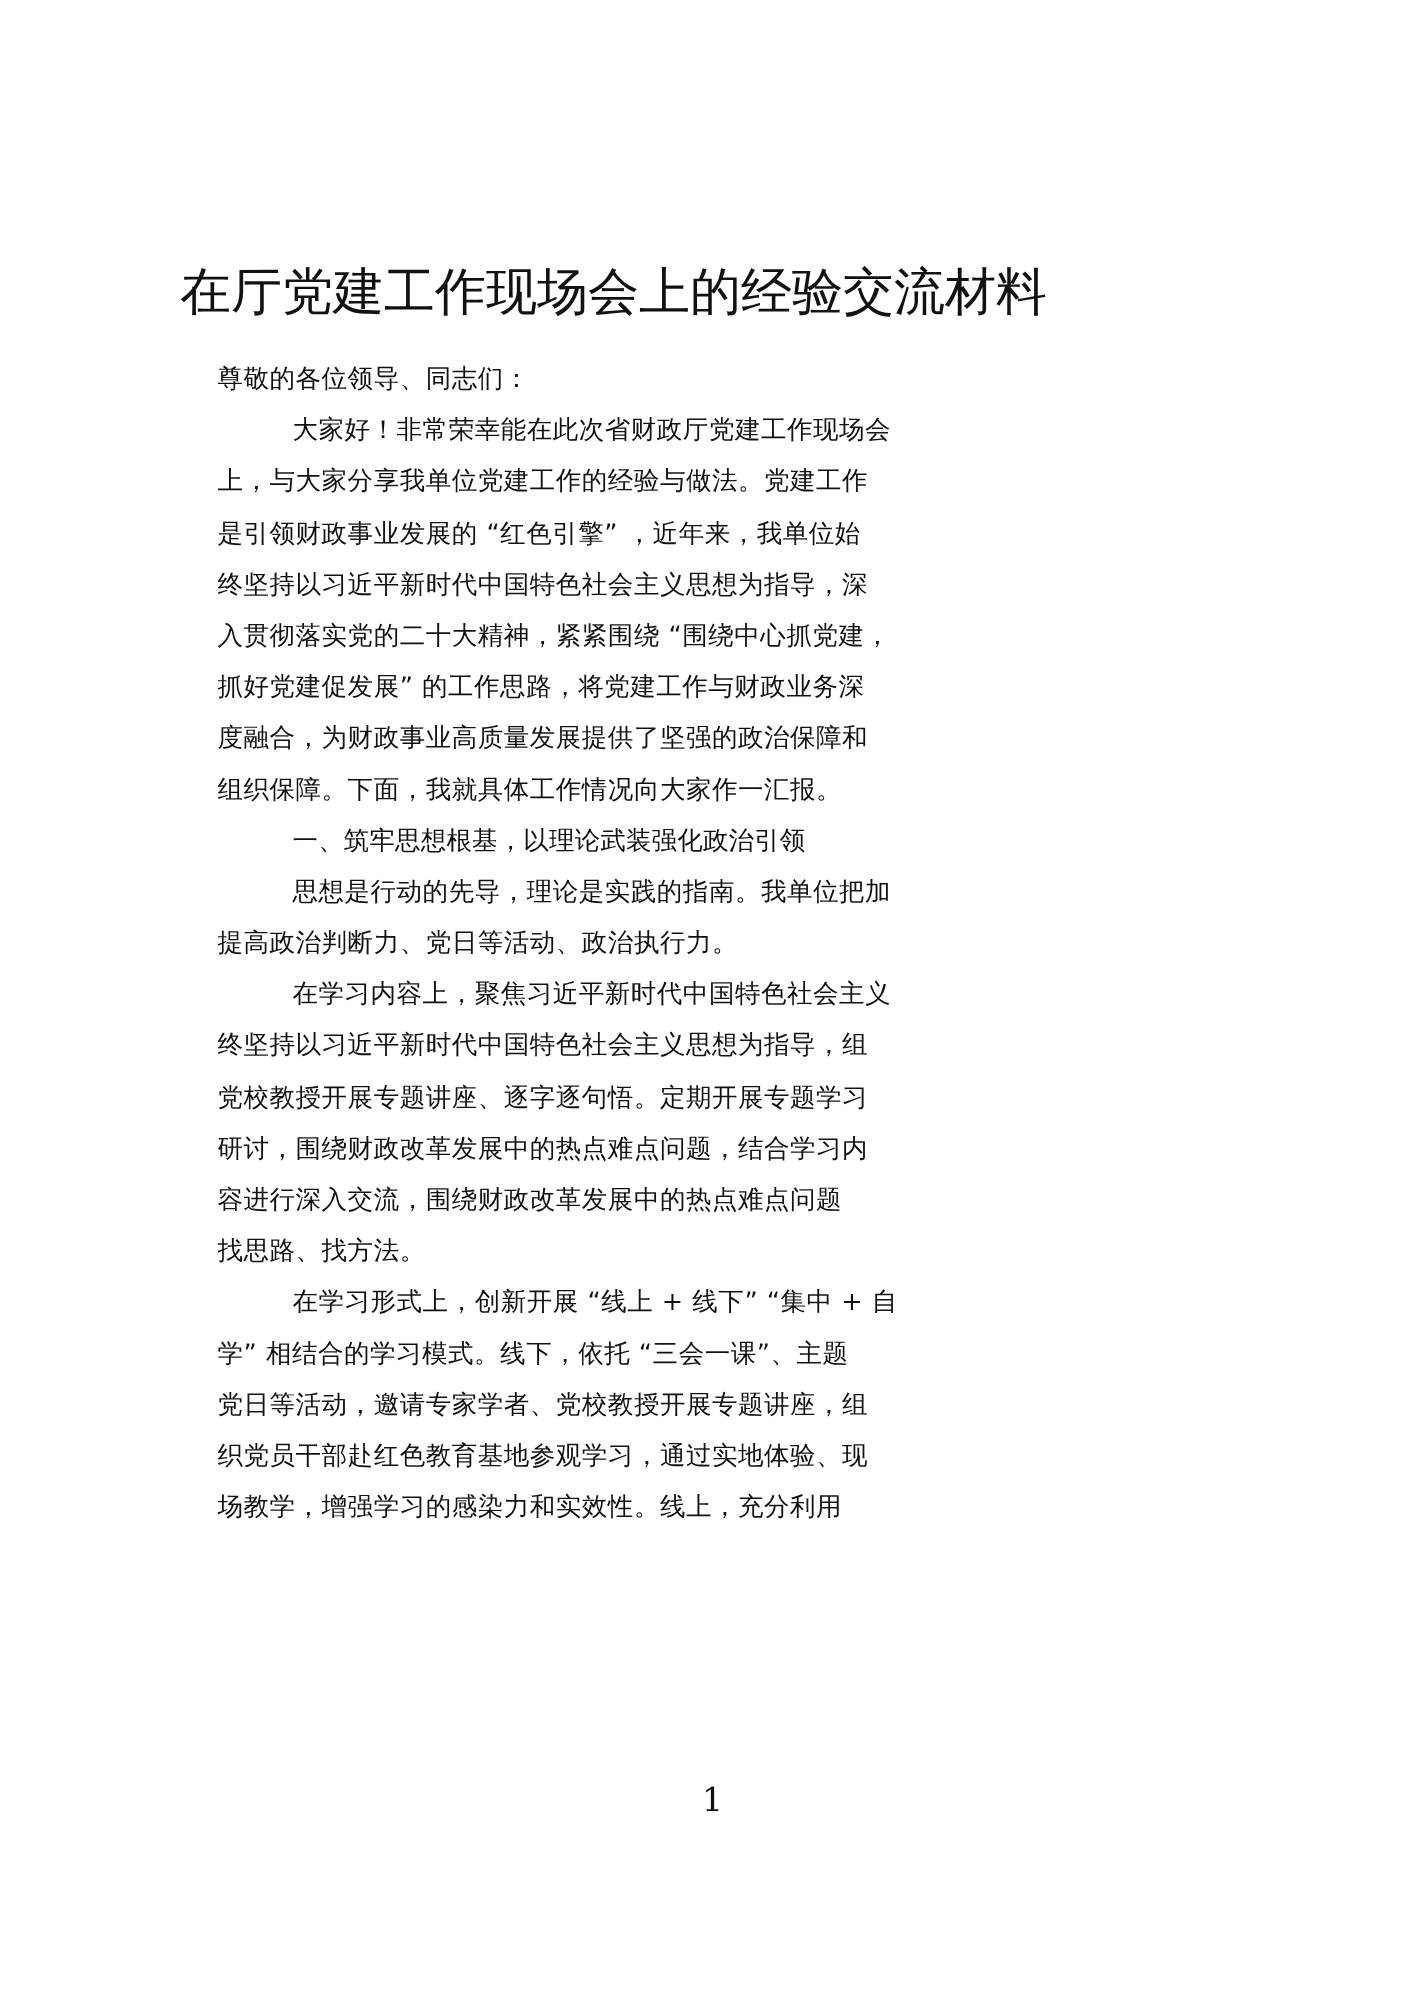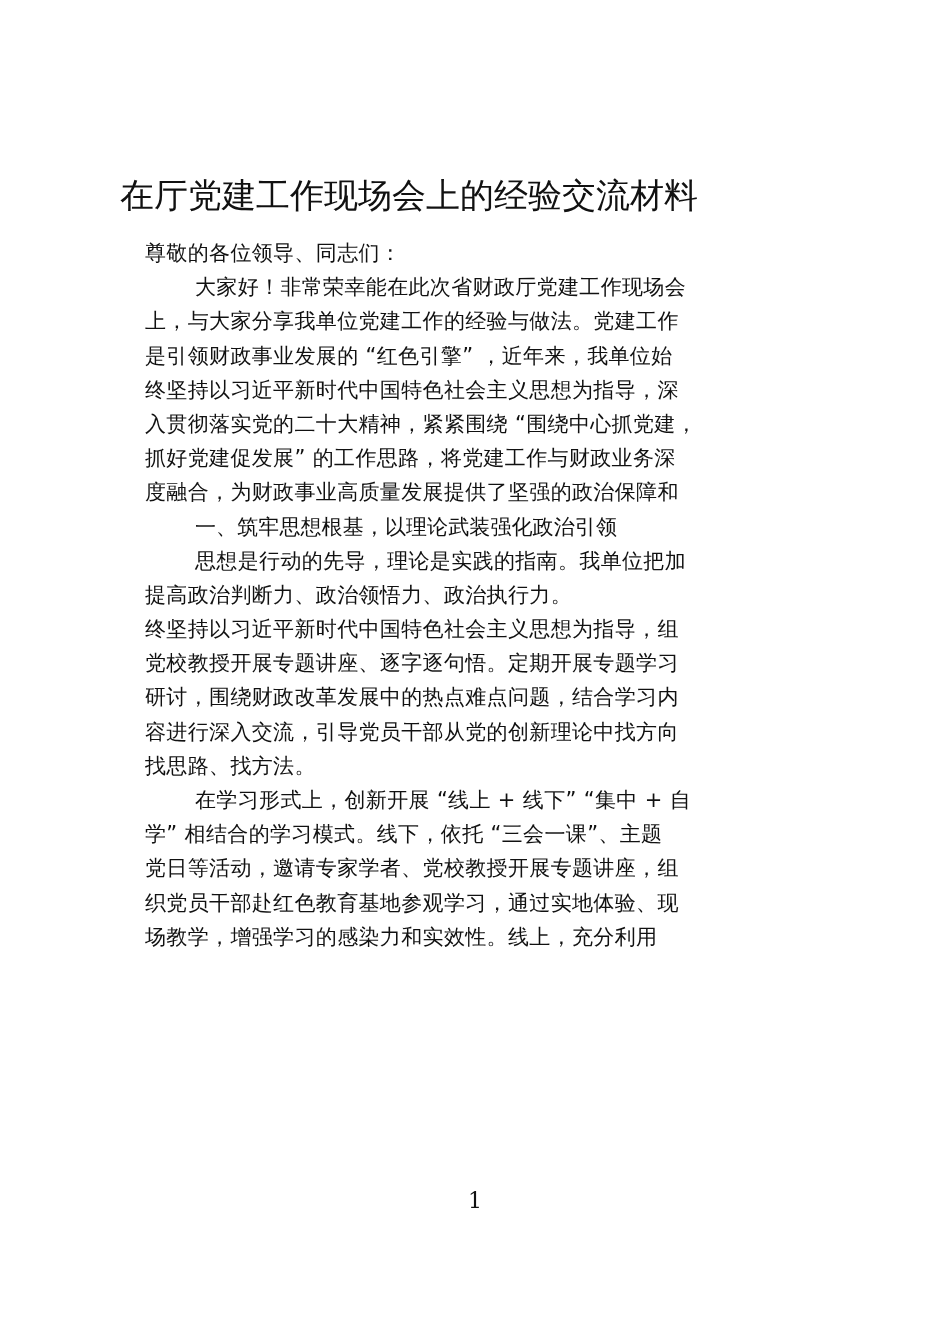--- a/index.html
+++ b/index.html
@@ -2,48 +2,50 @@
 <html><head>
 <meta charset="utf-8">
 <style>
   html, body { margin: 0; padding: 0; background: #ffffff; }
   body { width: 950px; height: 1344px; position: relative; overflow: hidden;
          font-family: "DejaVu Sans", "Liberation Sans", sans-serif; color: #111; }
   .page { position: absolute; left: 0; top: 0; width: 950px; height: 1344px; background: #fff; }
   .title { position: absolute; top: 172px; left: 0; width: 818px; text-align: center;
            font-size: 34px; line-height: 46px; letter-spacing: 0px; color: #111; }
   .body { position: absolute; left: 145px; top: 236px; width: 690px; }
-  .line { display: block; height: 34.2px; line-height: 34.2px; font-size: 21px;
+  .line { display: block; height: 34.2px; line-height: 34.2px; font-size: 17px;
           white-space: nowrap; letter-spacing: 0.35px; color: #111; }
   .indent { padding-left: 50px; }
   .heading { letter-spacing: 0.1px; }
   .page-number { position: absolute; top: 1188px; left: 0; width: 950px; text-align: center;
                  font-family: "DejaVu Serif", "Liberation Serif", serif; font-size: 22px; color: #111; }
 </style>
 </head>
 <body>
 
 <div class="page">
   <div class="title">在厅党建工作现场会上的经验交流材料</div>
   <div class="body">
     <span class="line">尊敬的各位领导、同志们：</span>
     <span class="line indent">大家好！非常荣幸能在此次省财政厅党建工作现场会</span>
     <span class="line">上，与大家分享我单位党建工作的经验与做法。党建工作</span>
     <span class="line">是引领财政事业发展的 “红色引擎” ，近年来，我单位始</span>
     <span class="line">终坚持以习近平新时代中国特色社会主义思想为指导，深</span>
     <span class="line">入贯彻落实党的二十大精神，紧紧围绕 “围绕中心抓党建，</span>
     <span class="line">抓好党建促发展” 的工作思路，将党建工作与财政业务深</span>
     <span class="line">度融合，为财政事业高质量发展提供了坚强的政治保障和</span>
+    <span class="line">组织保障。下面，我就具体工作情况向大家作一汇报。</span>
     <span class="line indent heading">一、筑牢思想根基，以理论武装强化政治引领</span>
     <span class="line indent">思想是行动的先导，理论是实践的指南。我单位把加</span>
-    <span class="line">提高政治判断力、政治领悟力、政治执行力。</span>
+    <span class="line">提高政治判断力、党日等活动、政治执行力。</span>
+    <span class="line indent">在学习内容上，聚焦习近平新时代中国特色社会主义</span>
     <span class="line">终坚持以习近平新时代中国特色社会主义思想为指导，组</span>
     <span class="line">党校教授开展专题讲座、逐字逐句悟。定期开展专题学习</span>
     <span class="line">研讨，围绕财政改革发展中的热点难点问题，结合学习内</span>
-    <span class="line">容进行深入交流，引导党员干部从党的创新理论中找方向</span>
+    <span class="line">容进行深入交流，围绕财政改革发展中的热点难点问题</span>
     <span class="line">找思路、找方法。</span>
     <span class="line indent">在学习形式上，创新开展 “线上 + 线下” “集中 + 自</span>
     <span class="line">学” 相结合的学习模式。线下，依托 “三会一课”、主题</span>
     <span class="line">党日等活动，邀请专家学者、党校教授开展专题讲座，组</span>
     <span class="line">织党员干部赴红色教育基地参观学习，通过实地体验、现</span>
     <span class="line">场教学，增强学习的感染力和实效性。线上，充分利用</span>
   </div>
   <div class="page-number">1</div>
 </div>
 

